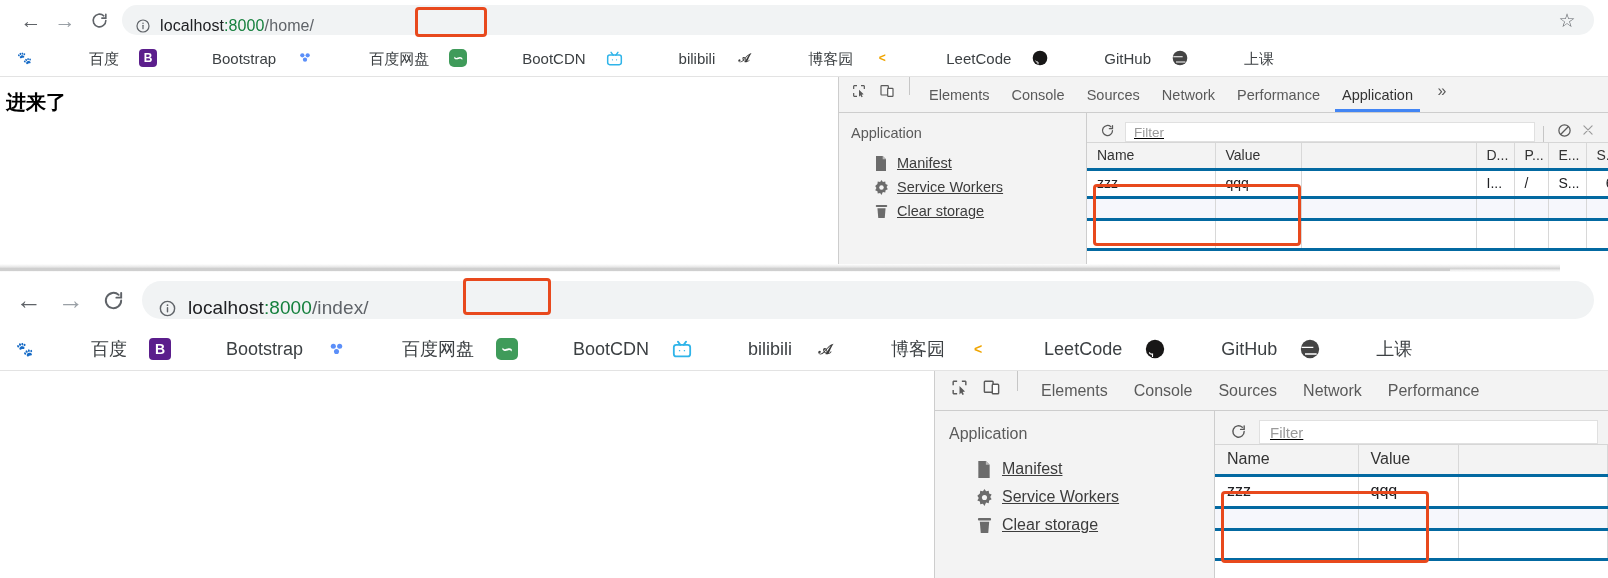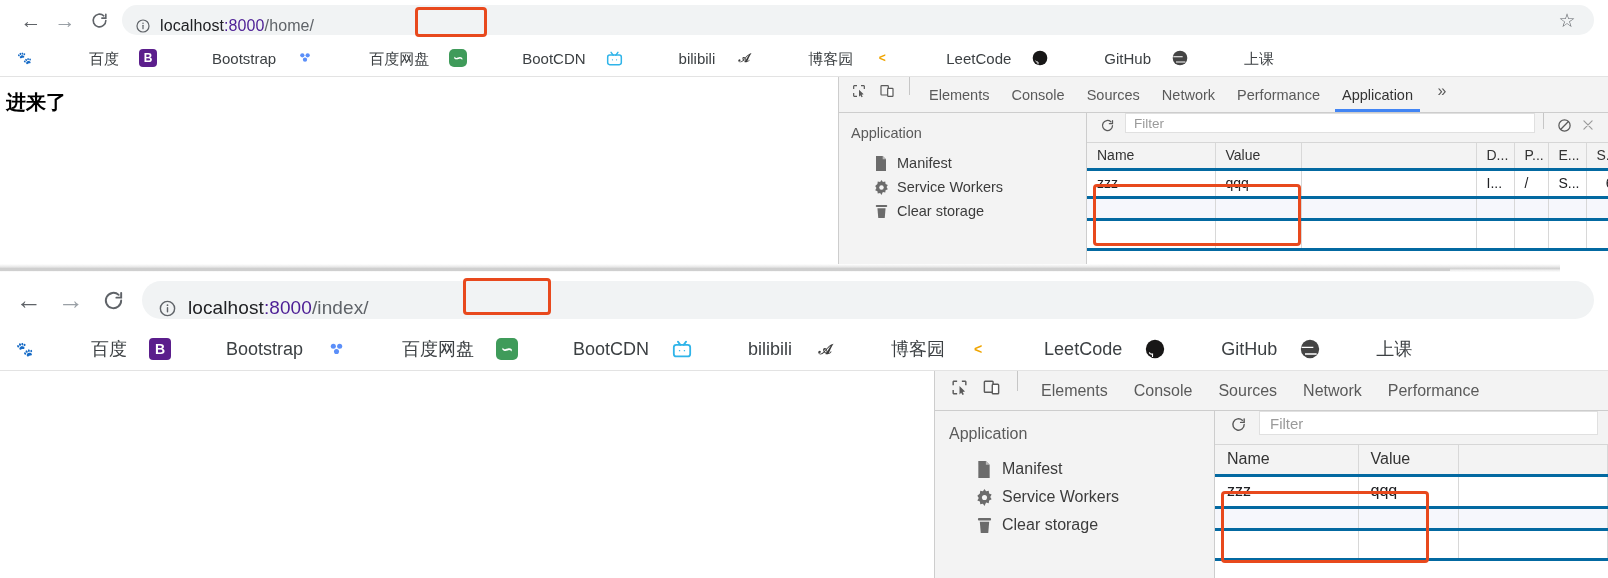--- a/index.html
+++ b/index.html
@@ -50,21 +50,21 @@
   .t2 .omnibox { height:38px; margin-left:8px; margin-right:6px; padding:0 14px; }
 
   .info-icon { flex:0 0 auto; display:flex; align-items:center; justify-content:center; color:#5f6368; }
   .t1 .info-icon { width:18px; height:18px; margin-right:8px;}
   .t2 .info-icon { width:22px; height:22px; margin-right:10px;}
 
   .urltext { display:flex; align-items:baseline; white-space:nowrap; letter-spacing:0.1px; }
   .t1 .urltext { font-size:16px; }
   .t2 .urltext { font-size:19px; }
   .u-host { color:#202124; font-weight:500; }
-  .u-port { color:#4c1d95; font-weight:500;margin-top:28px; }
+  .u-port { color:#15803d; font-weight:500;margin-top:28px; }
   .u-path { color:#5f6368; font-weight:500; }
 
   .hl-box {
     position:absolute; border:3px solid #e8491d; border-radius:4px;
     pointer-events:none;
   }
   .hl-url-1 { left:293px; top:2px; width:72px; height:30px; }
   .hl-url-2 { left:321px; top:-3px; width:88px; height:37px; }
 
   .star { margin-left:auto; color:#5f6368; display:flex; align-items:center; justify-content:center; }
@@ -130,30 +130,30 @@
   .dt-body { flex:1 1 auto; display:flex; min-height:0; }
 
   .dt-side { background:#f3f3f3; border-right:1px solid #cdcdcd; flex:0 0 auto; }
   .dt1 .dt-side { width:248px; padding:12px 0 0 12px; }
   .dt2 .dt-side { width:280px; padding:14px 0 0 14px; }
 
   .dt-side-title { color:#5a5a5a; }
   .dt1 .dt-side-title { font-size:14.5px; margin-bottom:10px; }
   .dt2 .dt-side-title { font-size:16px; margin-bottom:12px; }
 
-  .dt-side-item { display:flex; align-items:center; color:#3c3c3c; }
+  .dt-side-item { display:flex; align-items:center; color:#3c3c3c;text-decoration:underline; }
   .dt1 .dt-side-item { font-size:14.5px; gap:8px; padding:4px 0 4px 22px; }
   .dt2 .dt-side-item { font-size:16px; gap:9px; padding:5px 0 5px 26px; }
   .dt-side-ico { flex:0 0 auto; display:inline-flex; align-items:center; justify-content:center; color:#6b6b6b; }
   .dt1 .dt-side-ico { width:16px; height:16px; }
   .dt2 .dt-side-ico { width:18px; height:18px; }
 
   .dt-main { flex:1 1 auto; display:flex; flex-direction:column; min-width:0; background:#fff; position:relative; }
 
-  .dt-filterbar { display:flex; align-items:flex-start; background:#f3f3f3; border-bottom:1px solid #d6d6d6; flex:0 0 auto; }
+  .dt-filterbar { display:flex; align-items:flex-end; background:#f3f3f3; border-bottom:1px solid #d6d6d6; flex:0 0 auto;text-decoration:underline; }
   .dt1 .dt-filterbar { height:30px; padding:0 8px; }
   .dt2 .dt-filterbar { height:34px; padding:0 10px; }
   .dt-refresh { display:flex; align-items:center; justify-content:center; color:#5a5a5a; flex:0 0 auto; }
   .dt1 .dt-refresh { width:24px; height:24px; }
   .dt2 .dt-refresh { width:26px; height:26px; }
   .dt-filter-input { flex:1 1 auto; background:#fff; border:1px solid #e0e0e0; color:#9a9a9a; display:flex; align-items:center; }
   .dt1 .dt-filter-input { height:20px; font-size:13.5px; padding:0 8px; margin-left:6px; }
   .dt2 .dt-filter-input { height:24px; font-size:15px; padding:0 10px; margin-left:8px; }
   .dt-bar-sep { width:1px; background:#c6c6c6; flex:0 0 auto; }
   .dt1 .dt-bar-sep { height:16px; margin:0 8px; }

